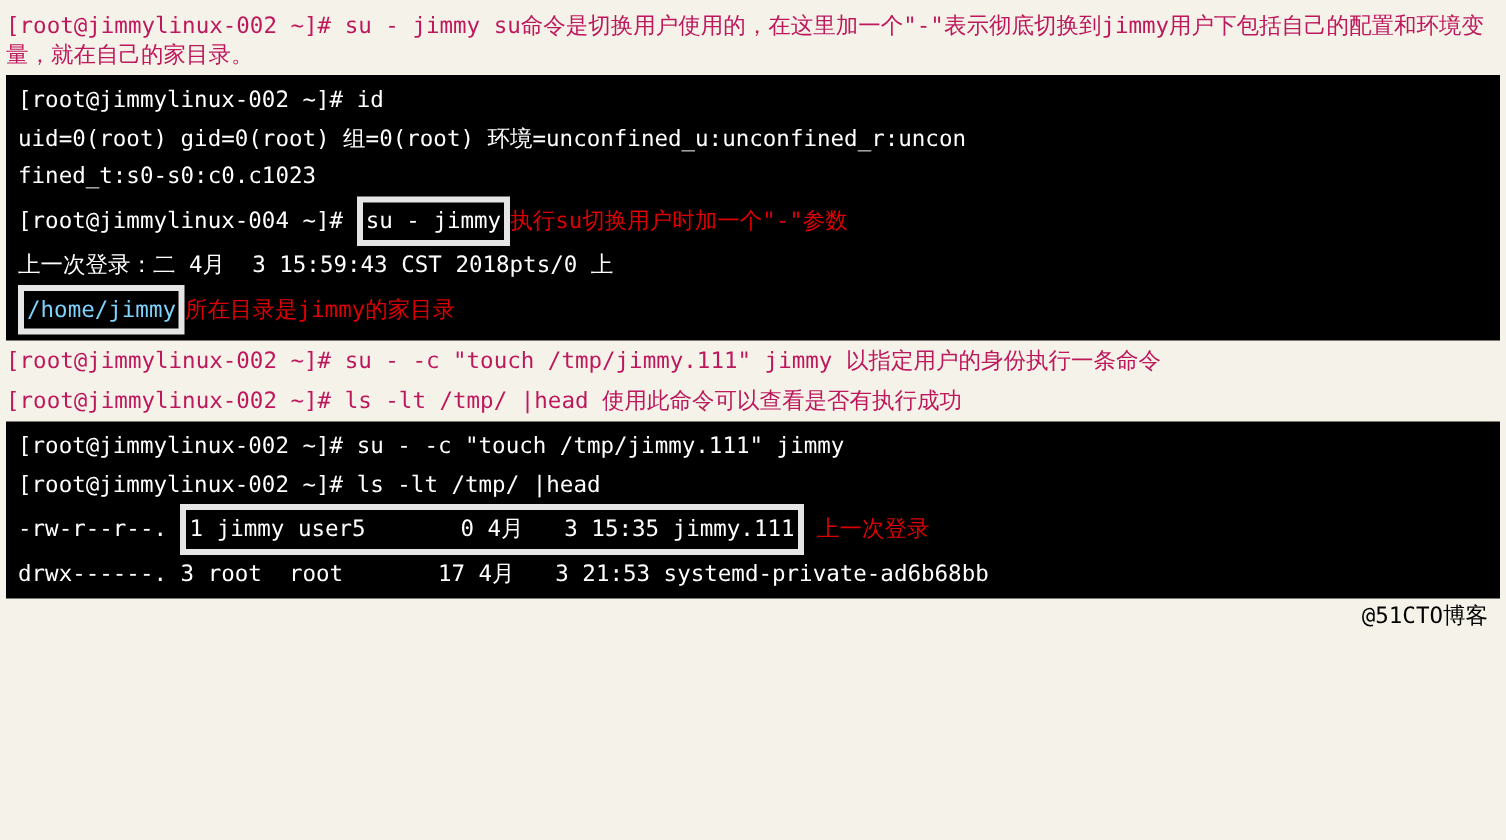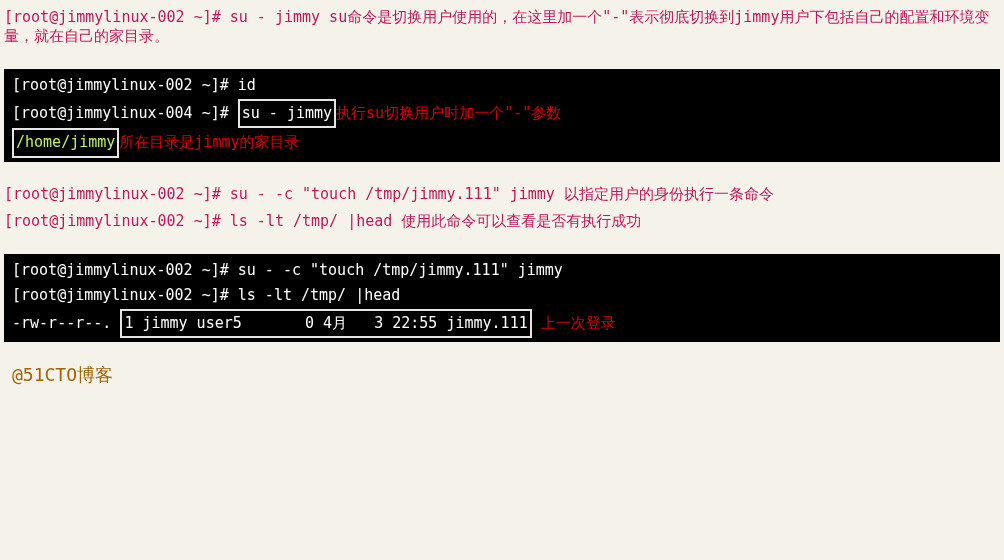--- a/index.html
+++ b/index.html
@@ -1,44 +1,48 @@
 <!DOCTYPE html>
 <html><head>
 <meta charset="utf-8">
 <style>
 body{margin:0;padding:4px;background:#f5f3e9;font-family:Consolas,Monaco,monospace;font-size:15px;color:#333;width:1004px;box-sizing:border-box}
 .cmd-line{padding:4px 0;color:#be185d}
-.term{background:#000;color:#fff;padding:4px 8px;margin:19px 0;line-height:1.7;font-size:15px}
+.term{background:#000;color:#fff;padding:4px 8px;margin:0 0;line-height:1.7;font-size:15px}
 .term .row{white-space:pre}
-.yellow{color:#bef264}
+.yellow{color:#7dd3fc}
 .cursor{display:inline-block;width:10px;height:16px;background:#00ff00;vertical-align:middle}
-.box-red{border:2px solid #e5e5e5;padding:0 2px;display:inline-block}
+.box-red{border:4px solid #e5e5e5;padding:0 2px;display:inline-block}
 .note-red{color:#d00}
-.watermark{color:#a16207;font-size:18px;padding:2px 8px}
+.watermark{text-align:right;color:#000000;font-size:15px;padding:2px 8px}
 </style>
 </head>
 <body>
 
 <div class="cmd-line">
   <span>[root@jimmylinux-002 ~]# su - jimmy</span><span>    su命令是切换用户使用的，在这里加一个"-"表示彻底切换到jimmy用户下包括自己的配置和环境变量，就在自己的家目录。</span>
 </div>
 
 <div class="term">
   <div class="row">[root@jimmylinux-002 ~]# id</div>
+  <div class="row">uid=0(root) gid=0(root) 组=0(root) 环境=unconfined_u:unconfined_r:uncon</div>
+  <div class="row">fined_t:s0-s0:c0.c1023</div>
   <div class="row"><span>[root@jimmylinux-004 ~]# </span><span class="box-red">su - jimmy</span><span class="note-red">执行su切换用户时加一个"-"参数</span></div>
+  <div class="row">上一次登录：二 4月  3 15:59:43 CST 2018pts/0 上</div>
   <div class="row"><span class="box-red yellow">/home/jimmy</span><span class="note-red">所在目录是jimmy的家目录</span></div>
 </div>
 
 <div class="cmd-line">
   <span>[root@jimmylinux-002 ~]# su - -c "touch /tmp/jimmy.111" jimmy</span><span>    以指定用户的身份执行一条命令</span>
 </div>
 
 <div class="cmd-line">
   <span>[root@jimmylinux-002 ~]# ls -lt /tmp/ |head</span><span>    使用此命令可以查看是否有执行成功</span>
 </div>
 
 <div class="term">
   <div class="row">[root@jimmylinux-002 ~]# su - -c "touch /tmp/jimmy.111" jimmy</div>
   <div class="row">[root@jimmylinux-002 ~]# ls -lt /tmp/ |head</div>
-  <div class="row"><span>-rw-r--r--. </span><span class="box-red">1 jimmy user5       0 4月   3 22:55 jimmy.111</span><span class="note-red"> 上一次登录</span></div>
+  <div class="row"><span>-rw-r--r--. </span><span class="box-red">1 jimmy user5       0 4月   3 15:35 jimmy.111</span><span class="note-red"> 上一次登录</span></div>
+  <div class="row">drwx------. 3 root  root       17 4月   3 21:53 systemd-private-ad6b68bb</div>
 </div>
 
 <div class="watermark">@51CTO博客</div>
 
 </body></html>

